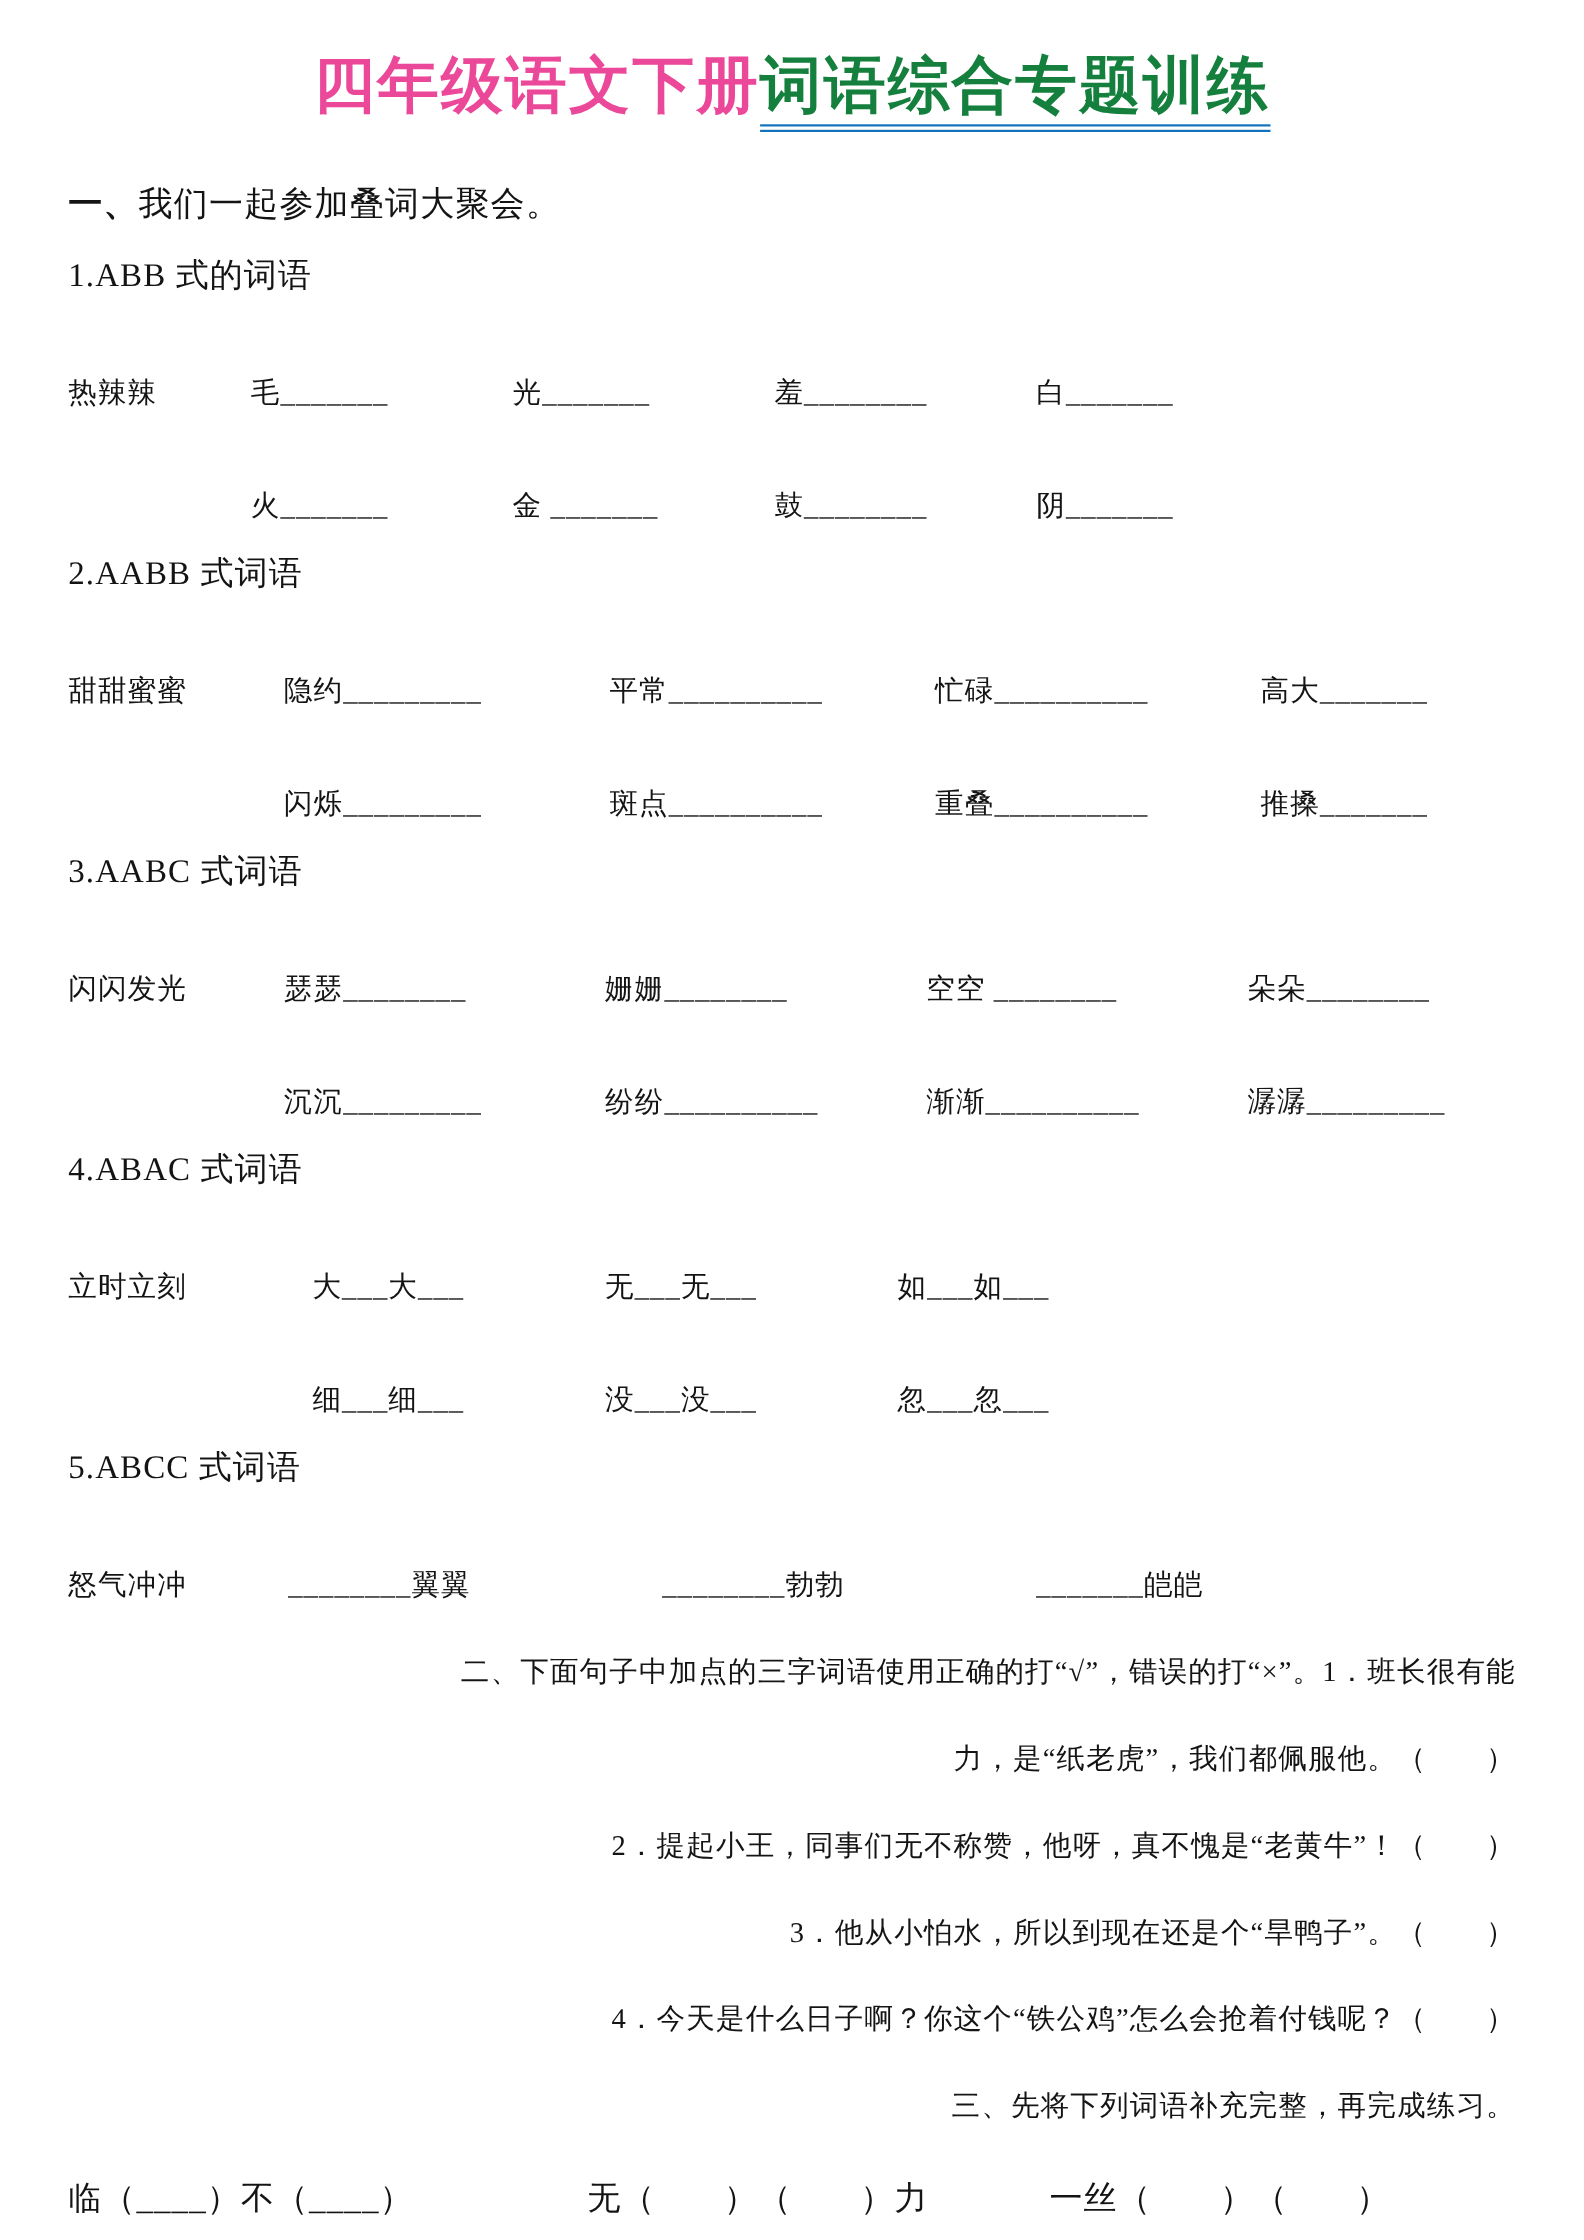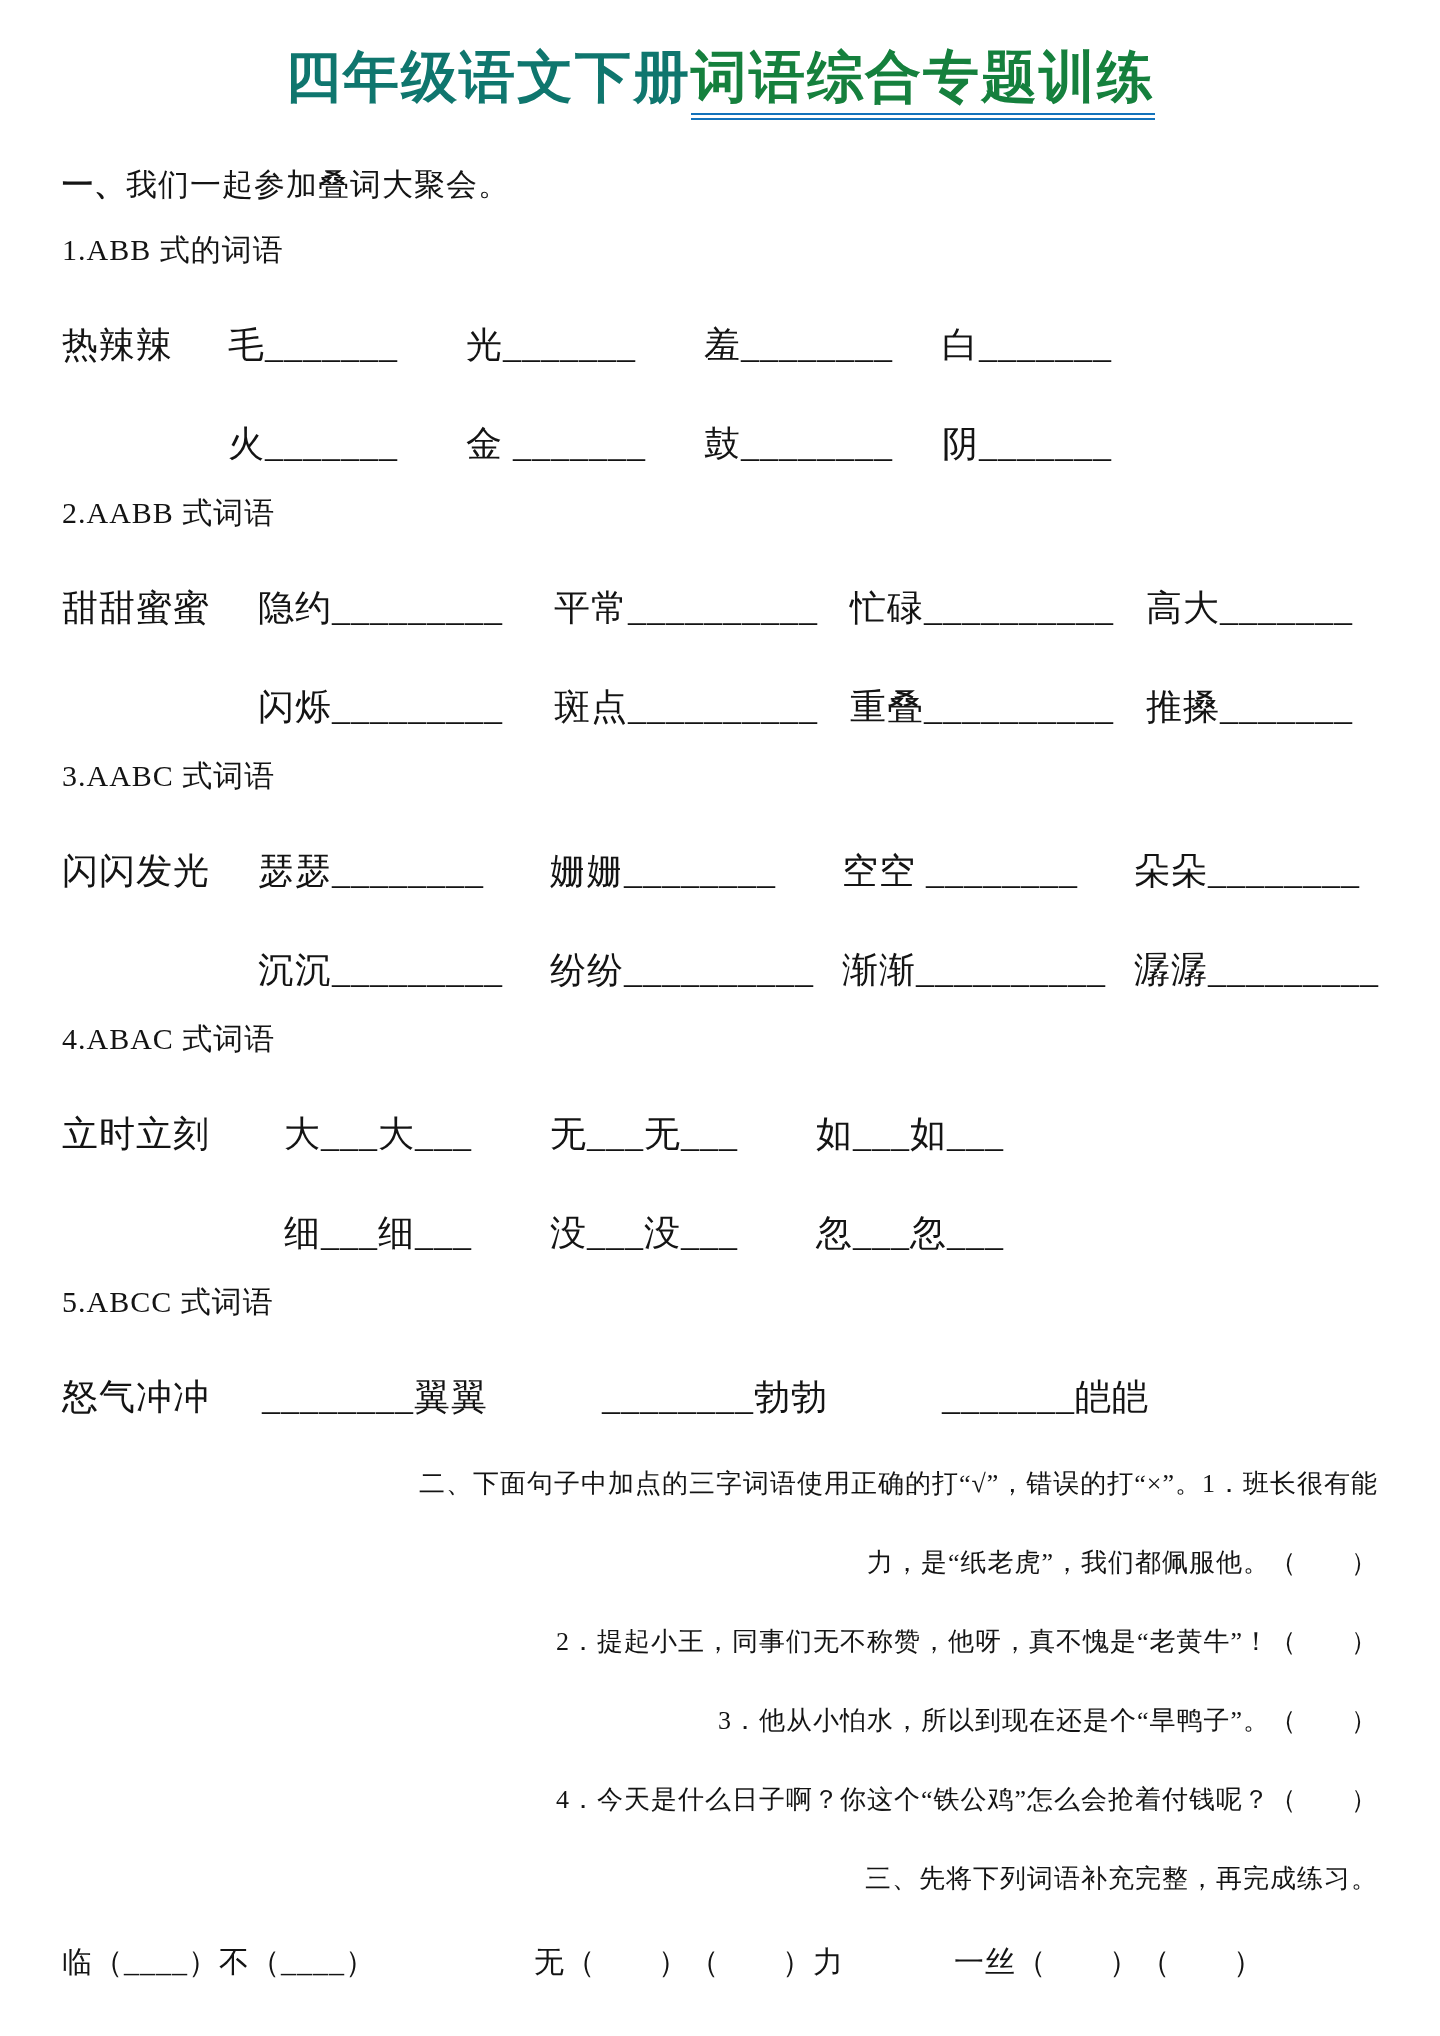--- a/index.html
+++ b/index.html
@@ -12,31 +12,31 @@
   }
   .page{padding:40px 62px 0 62px;}
   .title{
     text-align:center;
     font-family:"Liberation Sans","DejaVu Sans",sans-serif;
     font-weight:bold;
     font-size:56px;
     letter-spacing:2px;
     white-space:nowrap;
   }
-  .title .t-black{color:#0f766e;}
+  .title .t-black{color:#ec4899;}
   .title .t-blue{
     color:#15803d;
     border-bottom:7px double #1272bb;
     padding-bottom:5px;
   }
   .sec-heading{margin-top:48px;font-size:31px;letter-spacing:1px;}
   .sec-heading .num{font-weight:bold;}
   .group-label{margin-top:24px;font-size:30px;letter-spacing:1px;}
   .fill-row{
-    margin-top:50px;font-size:36px;letter-spacing:1px;
+    margin-top:68px;font-size:26px;letter-spacing:1px;
     display:flex;white-space:nowrap;align-items:center;
   }
   .fill-row .lead{display:inline-block;flex:0 0 auto;}
   .fill-row .item{display:inline-block;flex:0 0 auto;}
   .g1 .lead{width:166px;} .g1 .item{width:238px;}
   .g2 .lead{width:196px;} .g2 .item{width:296px;}
   .g3 .lead{width:196px;} .g3 .item{width:292px;}
   .g4 .lead{width:222px;} .g4 .item{width:266px;}
   .g5 .lead{width:200px;} .g5 .item{width:340px;}
   .sent{margin-top:44px;font-size:26px;letter-spacing:1px;white-space:nowrap;text-align:right;}

